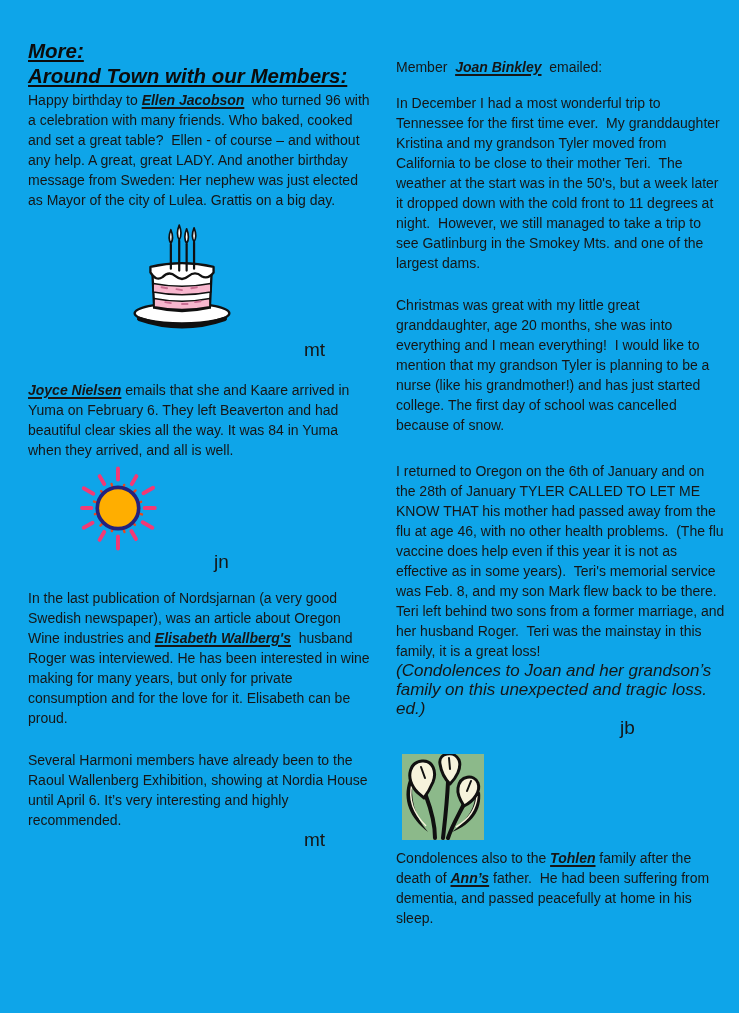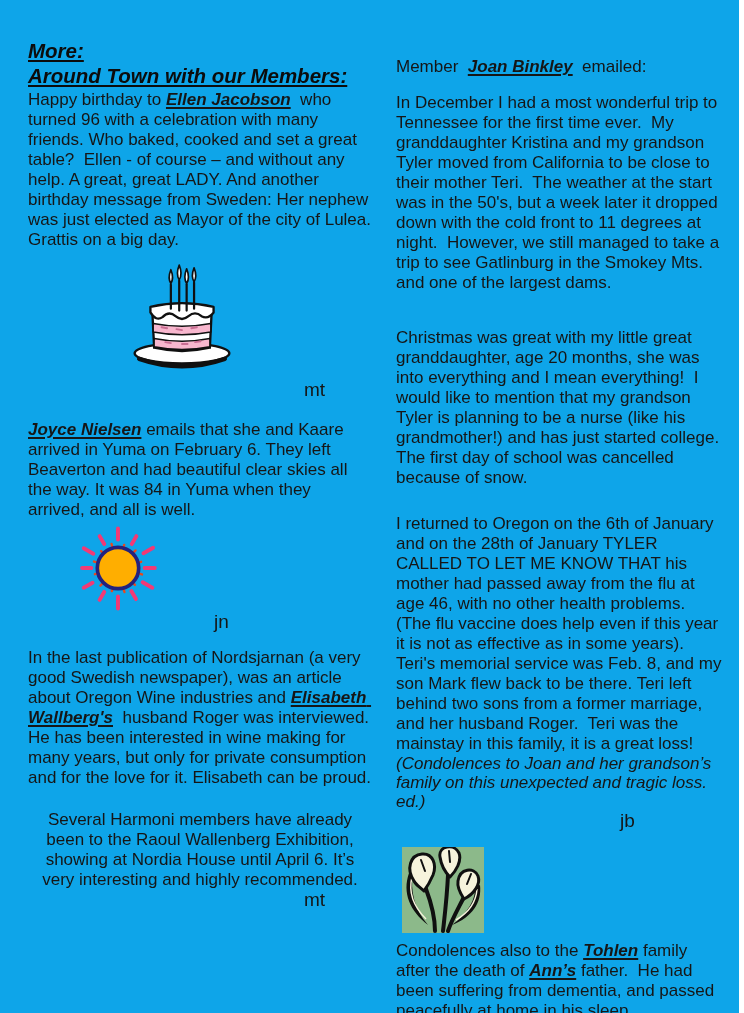--- a/index.html
+++ b/index.html
@@ -22,21 +22,21 @@
     line-height: 25px;
     font-weight: bold;
     font-style: italic;
     text-decoration: underline;
     text-decoration-thickness: 1.8px;
     text-underline-offset: 2px;
     color: #0c0c0c;
     white-space: pre-wrap;
   }
   .body-text {
-    font-size: 17px;
+    font-size: 14px;
     line-height: 20px;
     white-space: pre-wrap;
   }
   .member-name {
     font-weight: bold;
     font-style: italic;
     text-decoration: underline;
     text-decoration-thickness: 1.6px;
     text-underline-offset: 2px;
     white-space: pre-wrap;
@@ -48,24 +48,24 @@
   .initials-mt-1 { padding-left: 276px; margin-top: 2px; }
   .initials-jn   { padding-left: 186px; margin-top: -2px; }
   .initials-mt-2 { padding-left: 276px; }
   .initials-jb   { padding-left: 224px; }
 
   .p-ellen     { margin-top: 2px; }
   .cake-box    { width: 104px; height: 120px; margin: 8px 0 0 102px; }
   .p-joyce     { margin-top: 20px; }
   .sun-box     { width: 92px; height: 92px; margin: 2px 0 0 44px; }
   .p-elisabeth { margin-top: 16px; }
-  .p-harmoni   { margin-top: 22px; text-align: center; }
+  .p-harmoni   { margin-top: 22px; }
 
   .p-december  { margin-top: 16px; }
-  .p-christmas { margin-top: 35px; }
+  .p-christmas { margin-top: 22px; }
   .p-january   { margin-top: 26px; }
   .editor-note {
     font-style: italic;
     font-size: 17px;
     line-height: 19px;
     white-space: pre-wrap;
   }
   .flowers-box { width: 82px; height: 86px; margin: 16px 0 0 6px; }
   .p-tohlen    { margin-top: 8px; }
 

